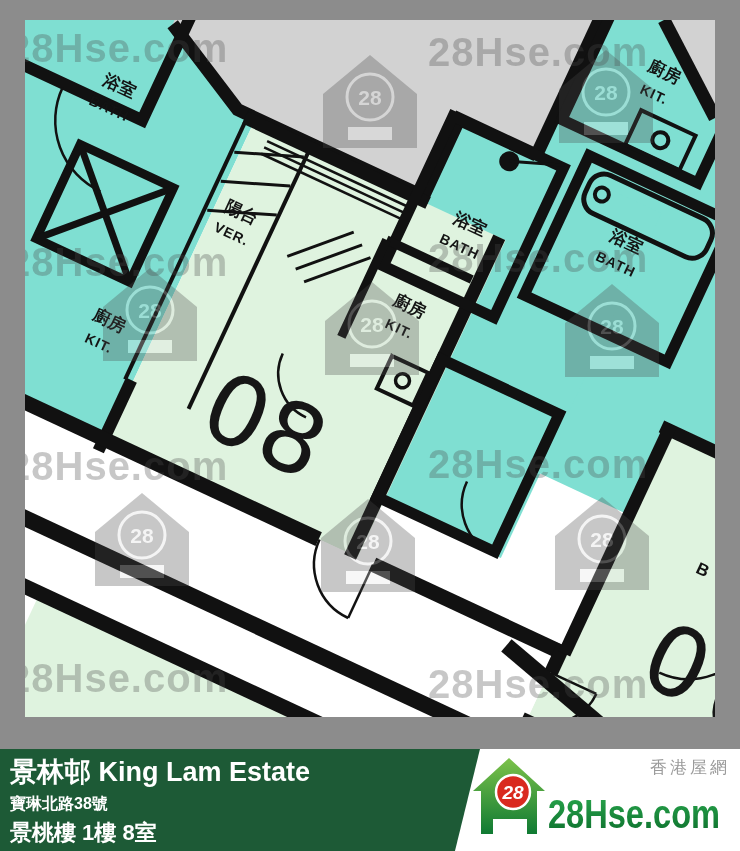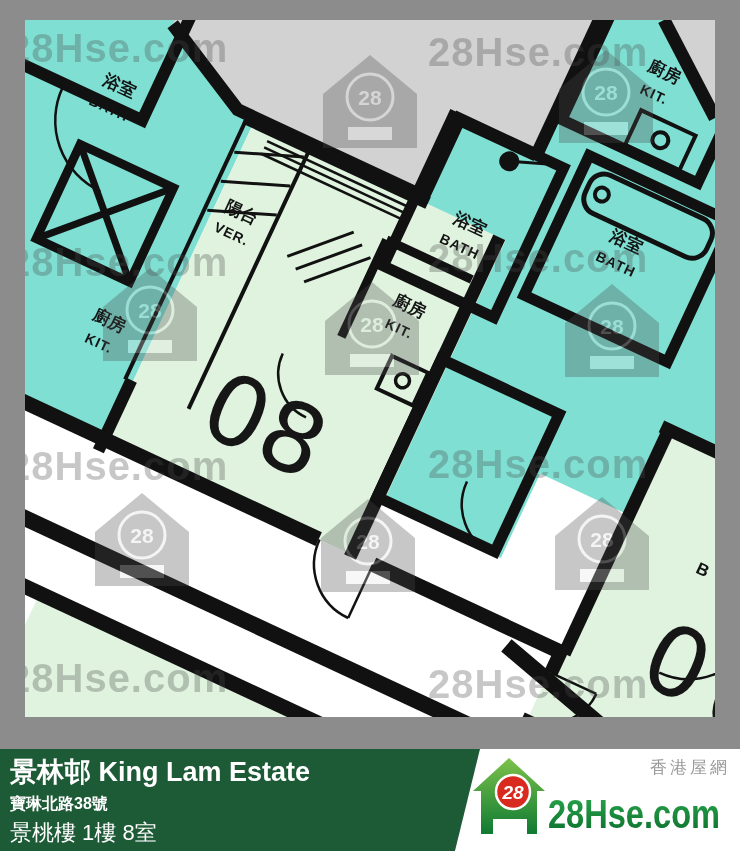--- a/index.html
+++ b/index.html
@@ -12,21 +12,21 @@
   .bignum{font-size:96px;fill:#161616;font-family:"DejaVu Sans","Liberation Sans",sans-serif;}
   .wmtext{font-size:40px;font-weight:bold;fill:#4a4a4a;opacity:.30;letter-spacing:1px;}
   .wall{stroke:#111;fill:none;}
   .thinline{stroke:#111;fill:none;}
   .footer{position:absolute;left:0;top:749px;width:740px;height:114px;background:#ffffff;}
   .footer-green{position:absolute;left:0;top:0;width:740px;height:114px;background:#1d5a36;
                 clip-path:polygon(0 0,480px 0,452px 114px,0 114px);color:#fff;box-sizing:border-box;
                 padding:6px 0 0 10px;}
   .f-line1{font-size:27px;font-weight:bold;line-height:34px;white-space:nowrap;}
   .f-line2{font-size:16px;font-weight:bold;line-height:29px;white-space:nowrap;}
-  .f-line3{font-size:22px;font-weight:normal;line-height:29px;white-space:nowrap;}
+  .f-line3{font-size:22px;font-weight:bold;line-height:29px;white-space:nowrap;}
   .logo-svg{position:absolute;left:452px;top:740px;}
 </style>
 </head>
 <body>
 
 <div class="stage">
 
   <div class="planwrap">
   <svg width="740" height="737" viewBox="0 0 740 737">
     <defs>

